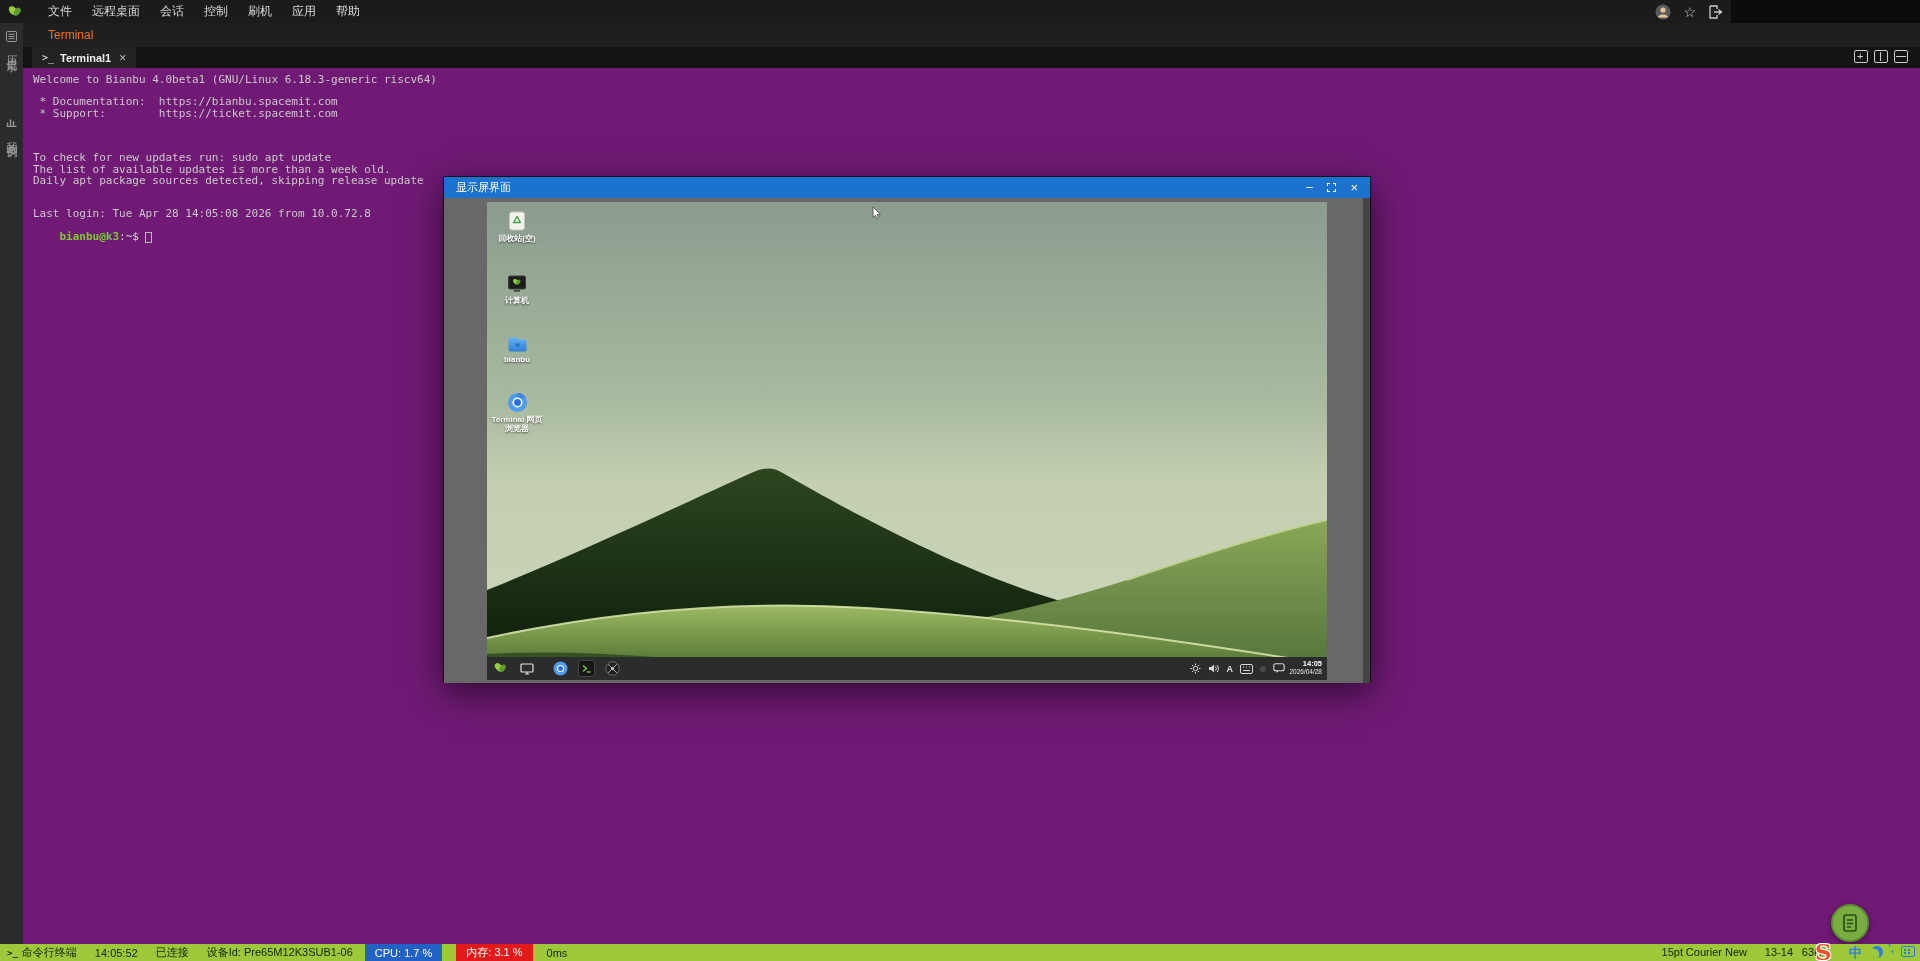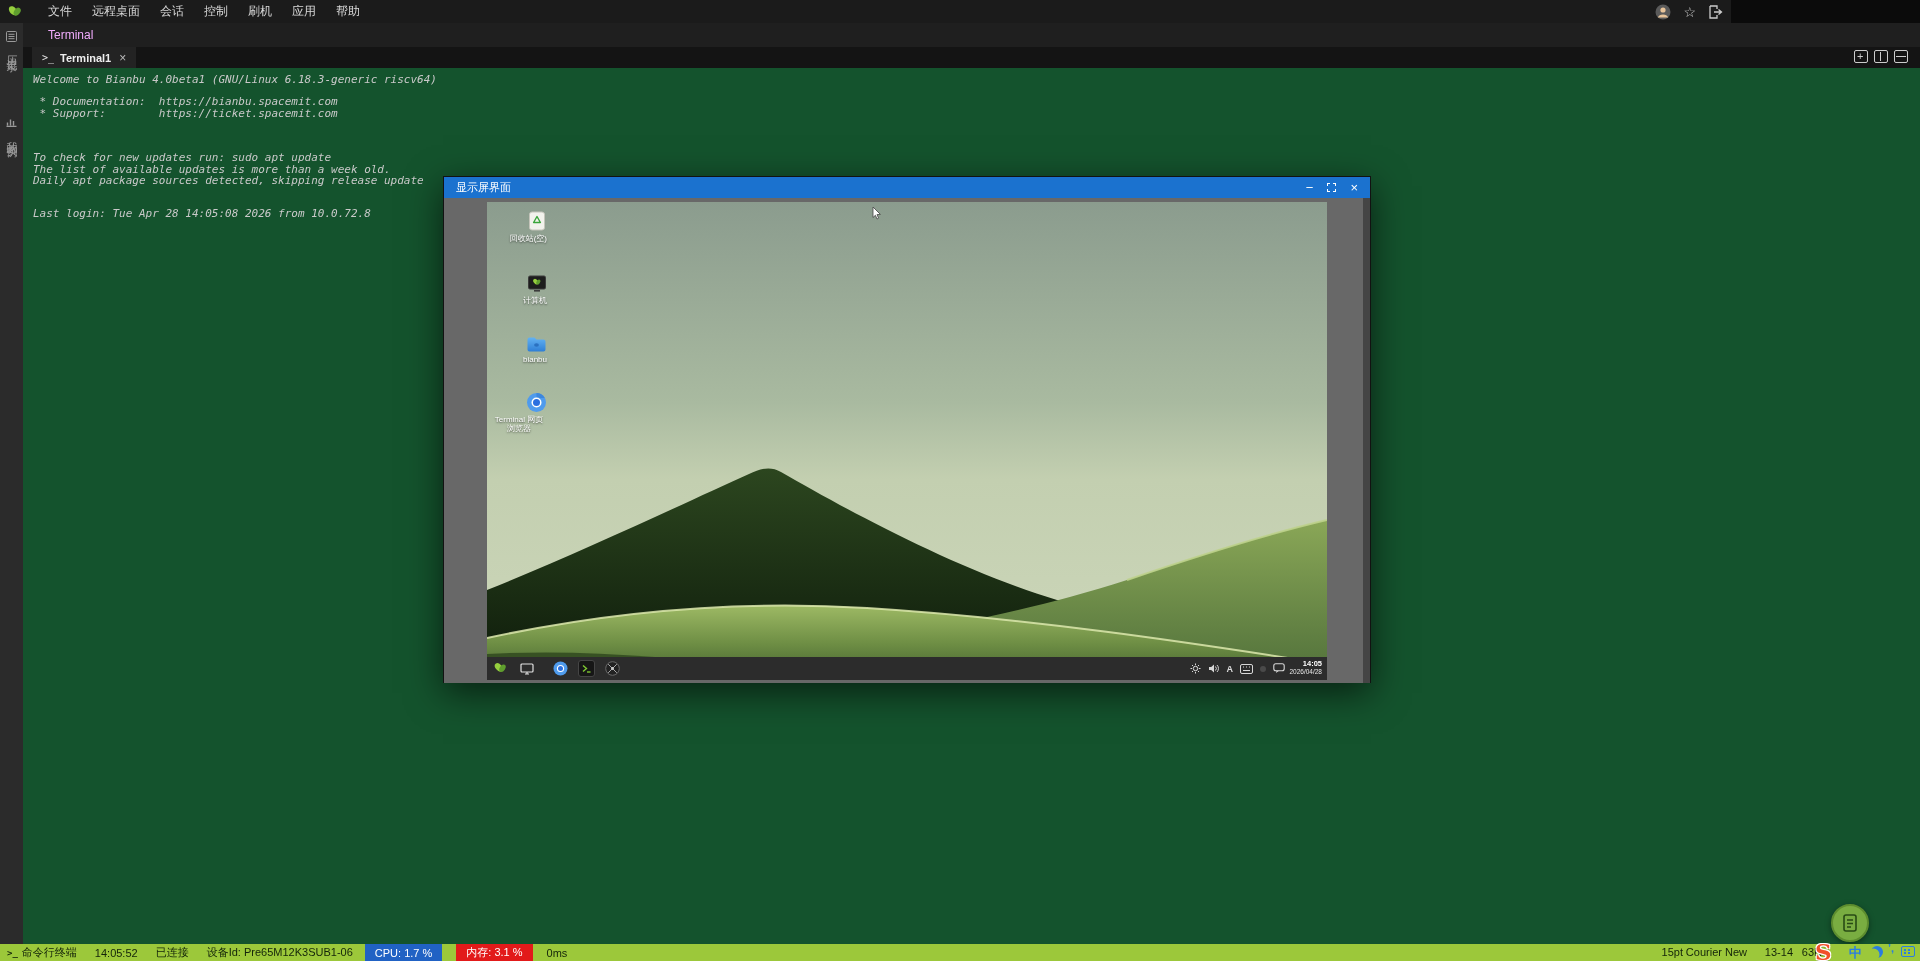--- a/index.html
+++ b/index.html
@@ -17,39 +17,39 @@
   
   .sidebar { position:absolute; left:0; top:23px; width:23px; height:921px;
              background:#2b2b2b; z-index:25; }
   .side-tab { display:flex; flex-direction:column; align-items:center; gap:5px;
               padding:8px 0; color:#9a9a9a; font-size:11px; cursor:pointer; }
   .side-tab .vtxt { writing-mode:vertical-rl; letter-spacing:2px; }
   .side-tab.second { margin-top:45px; }
 
   
   .subbar { position:absolute; left:23px; top:23px; width:1897px; height:24px; background:#1f1f1f; }
-  .section-tab { position:absolute; left:25px; top:5px; color:#f0abfc; font-size:12px; cursor:pointer; }
+  .section-tab { position:absolute; left:25px; top:5px; color:#f97316; font-size:12px; cursor:pointer; }
   .tabbar { position:absolute; left:23px; top:47px; width:1897px; height:21px; background:#141414; }
   .term-tab { position:absolute; left:9px; top:0; height:21px; background:#232323;
               display:flex; align-items:center; padding:0 10px; gap:6px; cursor:pointer; }
   .term-tab .pfx { color:#e8e8e8; font-size:10px; font-family:"DejaVu Sans Mono",monospace; }
   .term-tab .lbl { color:#eeeeee; font-size:11px; font-weight:bold; }
   .term-tab .cls { color:#bbbbbb; font-size:12px; margin-left:2px; cursor:pointer; }
   .splits { position:absolute; right:12px; top:3px; display:flex; gap:6px; }
   .split-btn { width:14px; height:13px; border:1px solid #cccccc; border-radius:2px;
                position:relative; cursor:pointer; }
   .split-btn .plus { position:absolute; left:2px; top:-1px; color:#cccccc; font-size:11px; line-height:13px; }
   .split-btn.v::after { content:""; position:absolute; left:5px; top:1px; width:1px; height:9px; background:#cccccc; }
   .split-btn.h::after { content:""; position:absolute; left:1px; top:5px; width:10px; height:1px; background:#cccccc; }
 
   
   .terminal { position:absolute; left:23px; top:68px; width:1897px; height:876px;
-              background:#14532d; padding:6px 0 0 10px;
+              background:#701a75; padding:6px 0 0 10px;
               font-family:"DejaVu Sans Mono","Liberation Mono",monospace;
-              font-size:11px; line-height:11.2px; color:#c9c9c9;font-style:italic; }
+              font-size:11px; line-height:11.2px; color:#c9c9c9; }
   .t-line { height:11.2px; white-space:pre; }
   .p-user { color:#7cc832; font-weight:bold; }
   .p-sym  { color:#d8d8d8; }
   .cursor { display:inline-block; width:7px; height:11px; border:1px solid #b8b8b8;
             margin-left:6px; vertical-align:text-bottom; }
 
   
   .rwin { position:absolute; left:443px; top:176px; width:928px; height:507px;
           border:1px solid #121212; box-shadow:0 10px 34px rgba(0,0,0,.6); z-index:40; }
   .rwin-title { height:21px; background:#1b72cf; display:flex; align-items:center;
@@ -65,21 +65,21 @@
   .rc-max i:nth-child(4){right:0;bottom:0;border-left:0;border-top:0;}
   .rc-close { font-size:13px; }
   .rwin-body { position:relative; width:100%; height:485px; background:#686868;
                box-shadow:inset -7px 0 0 rgba(40,40,40,.55); }
   .rscreen { position:absolute; left:43px; top:4px; width:840px; height:478px; overflow:hidden; cursor:none; }
   .rscreen svg.wall { position:absolute; left:0; top:0; }
 
   
   .dicons { position:absolute; left:0; top:6px; width:60px; display:flex;
             flex-direction:column; align-items:center; }
-  .dicon { width:60px; display:flex; flex-direction:column; align-items:flex-end; cursor:pointer; }
+  .dicon { width:60px; display:flex; flex-direction:column; align-items:center; cursor:pointer;font-weight:bold; }
   .dicon .dlabel { margin-top:2px; font-size:8px; line-height:9px; color:#ffffff; text-align:center;
                    text-shadow:0 1px 2px rgba(0,0,0,.65); max-width:56px; }
   .di-recycle { margin-top:2px; } .di-computer { margin-top:31px; }
   .di-bianbu { margin-top:30px; } .di-chromium { margin-top:28px; }
 
   
   .rtaskbar { position:absolute; left:0; bottom:0; width:840px; height:23px;
               background:#2c2c2c; display:flex; align-items:center; padding:0 5px; }
   .tb-left { display:flex; align-items:center; gap:9px; }
   .tb-btn { width:17px; height:17px; display:flex; align-items:center; justify-content:center;
@@ -215,20 +215,23 @@
   <div class="t-line"> * Support:        https://ticket.spacemit.com</div>
   <div class="t-line"></div>
   <div class="t-line"></div>
   <div class="t-line"></div>
   <div class="t-line">To check for new updates run: sudo apt update</div>
   <div class="t-line">The list of available updates is more than a week old.</div>
   <div class="t-line">Daily apt package sources detected, skipping release update</div>
   <div class="t-line"></div>
   <div class="t-line"></div>
   <div class="t-line">Last login: Tue Apr 28 14:05:08 2026 from 10.0.72.8</div>
+  <div class="t-line">
+    <span class="p-user">bianbu@k3</span><span class="p-sym">:~$</span><span class="cursor"></span>
+  </div>
 </div>
 
 <div class="rwin">
   <div class="rwin-title">
     <span>显示屏界面</span>
     <span class="rwin-ctrls">
       <span class="rc-min">−</span>
       <span class="rc-max">
           <i></i>
           <i></i>

